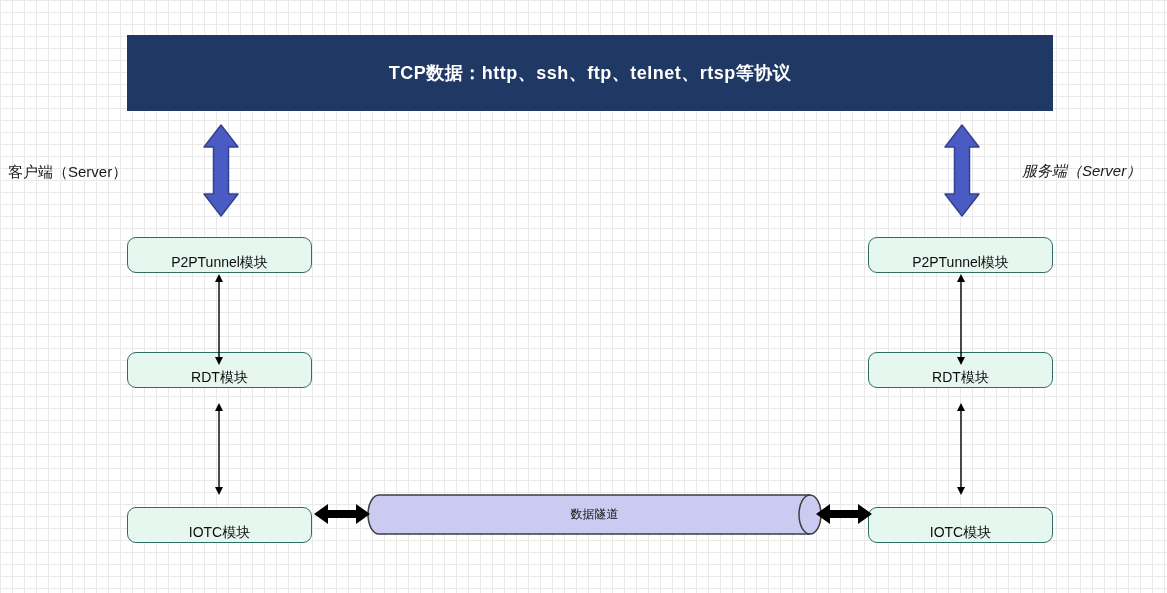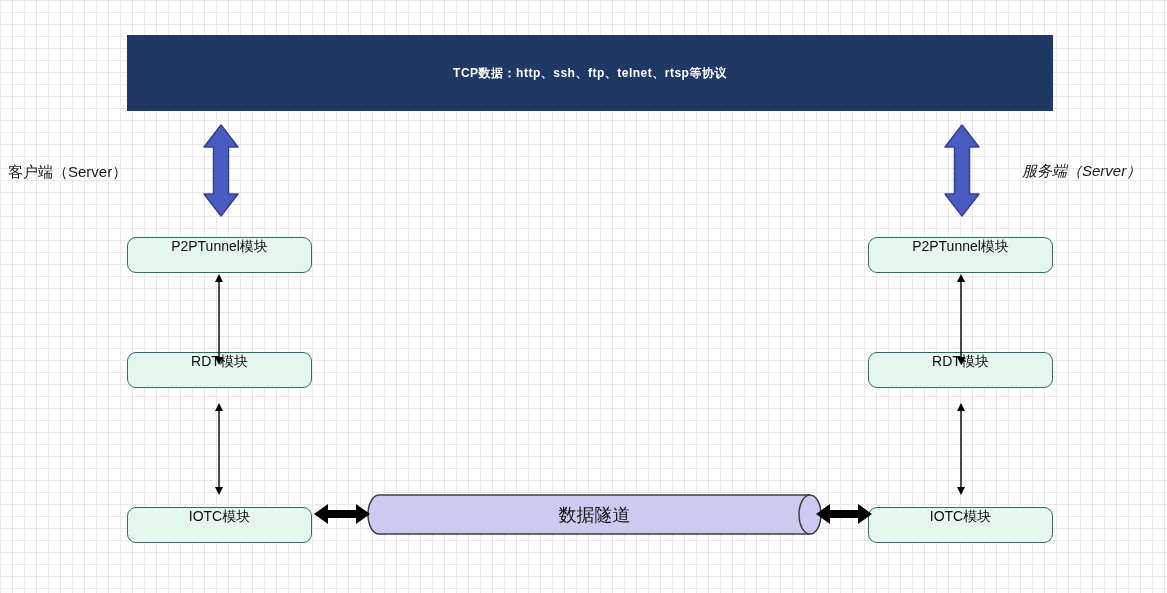--- a/index.html
+++ b/index.html
@@ -21,60 +21,60 @@
     overflow: hidden;
   }
   .banner {
     position: absolute;
     left: 127px; top: 35px; width: 926px; height: 76px;
     background: var(--banner-bg, #1f3864);
     display: flex; align-items: center; justify-content: center;
   }
   .banner span {
     color: var(--banner-text, #ffffff);
-    font-size: 12px;
+    font-size: 18px;
     font-weight: bold;
     letter-spacing: 0.5px;
   }
   .role-label {
     position: absolute;
     font-size: 15px;
     color: #1a1a1a;
     white-space: nowrap;
   }
   .role-client { left: 8px;    top: 163px; }
   .role-server { left: 1022px; top: 162px; font-style: italic; }
   .module {
     position: absolute;
     width: 185px; height: 36px;
     background: var(--module-bg, #e6f7ef);
     border: 1.5px solid var(--module-border, #2f6d63);
     border-radius: 9px;
-    display: flex; align-items: flex-start; justify-content: center;
+    display: flex; align-items: flex-end; justify-content: center;
     font-size: 14px;
     color: #0d0d0d;
   }
   .col-client { left: 127px; }
   .col-server { left: 868px; }
   .row-p2p  { top: 237px; }
   .row-rdt  { top: 352px; }
   .row-iotc { top: 507px; }
   .shape { position: absolute; display: block; }
   .blue-arrow-l { left: 202px; top: 123px; }
   .blue-arrow-r { left: 943px; top: 123px; }
   .thin-a-l { left: 212px; top: 273px; }
   .thin-b-l { left: 212px; top: 402px; }
   .thin-a-r { left: 954px; top: 273px; }
   .thin-b-r { left: 954px; top: 402px; }
   .cylinder { left: 367px; top: 493px; }
   .tunnel-label {
     position: absolute;
     left: 367px; top: 493px; width: 455px; height: 43px;
     display: flex; align-items: center; justify-content: center;
-    font-size: 18px;
+    font-size: 12px;
     color: #101010;
     pointer-events: none;
   }
   .thick-arrow-l { left: 313px; top: 503px; }
   .thick-arrow-r { left: 815px; top: 503px; }
 </style>
 </head>
 <body>
 
 <div class="canvas">

